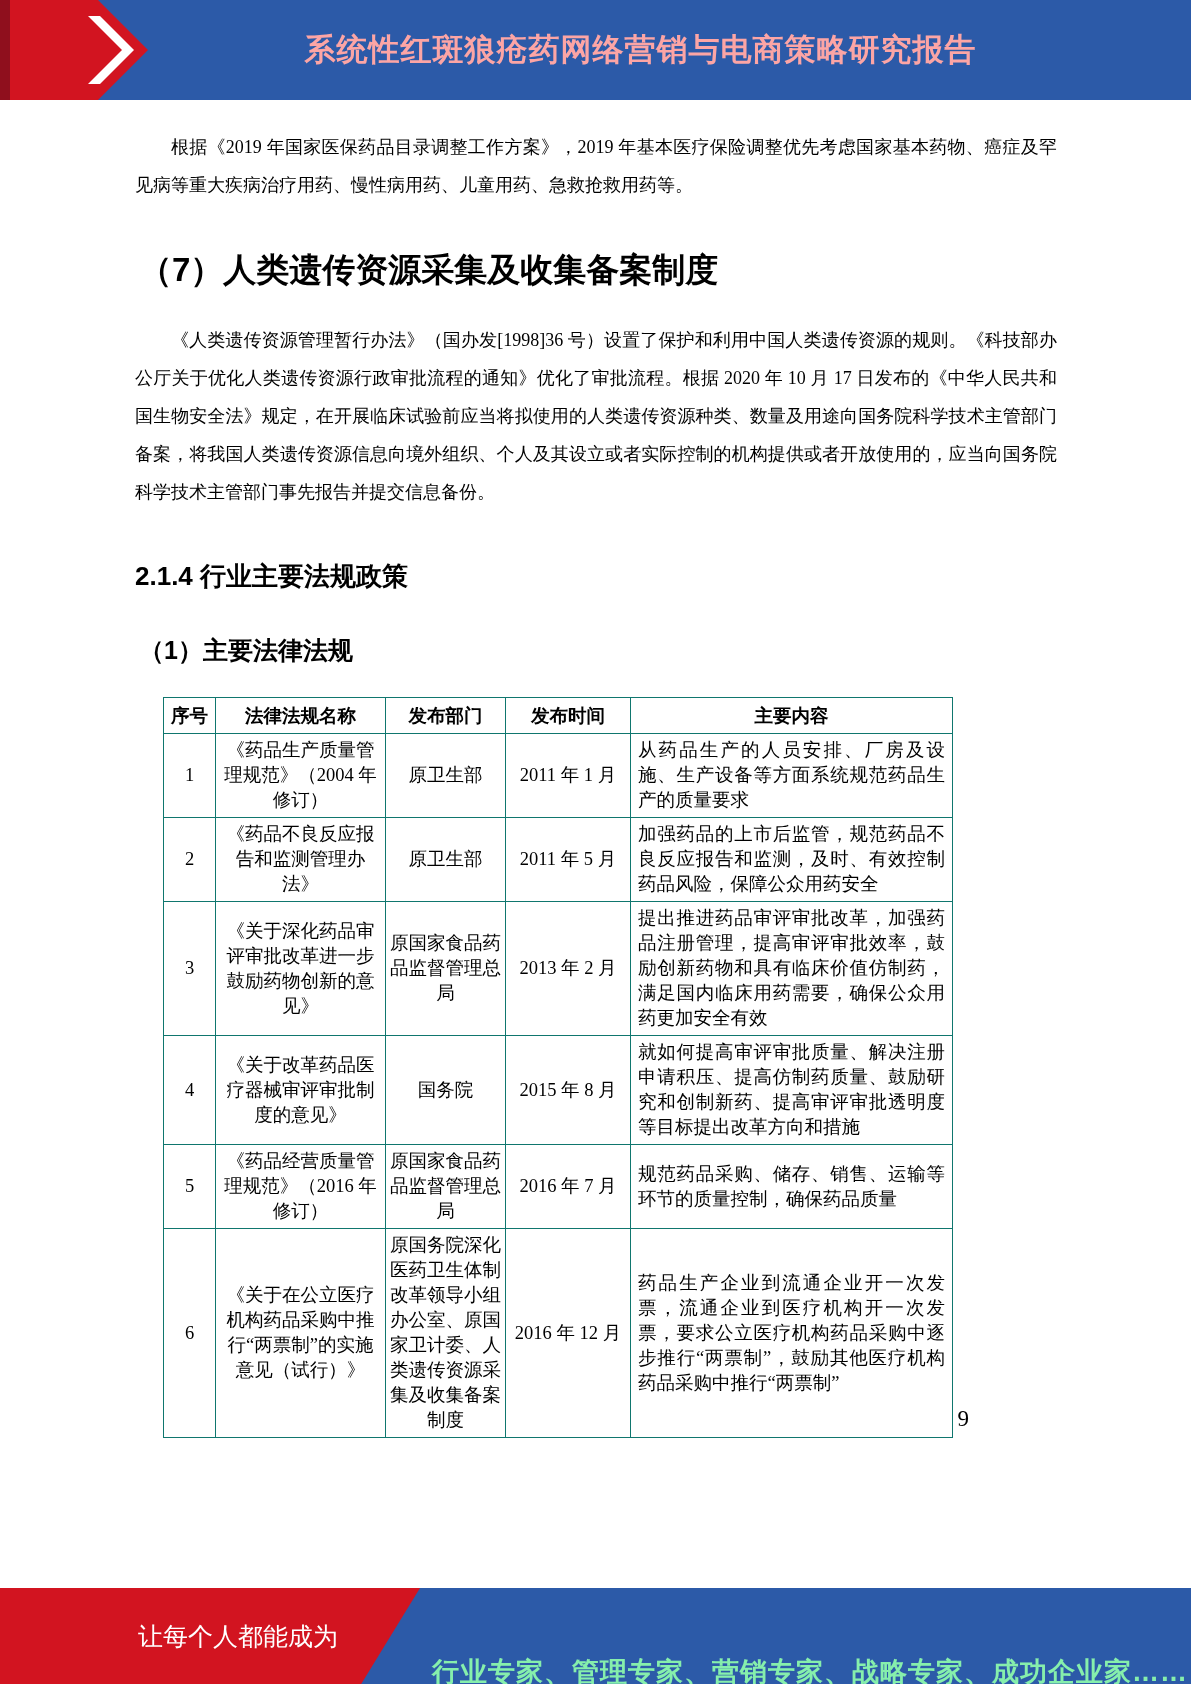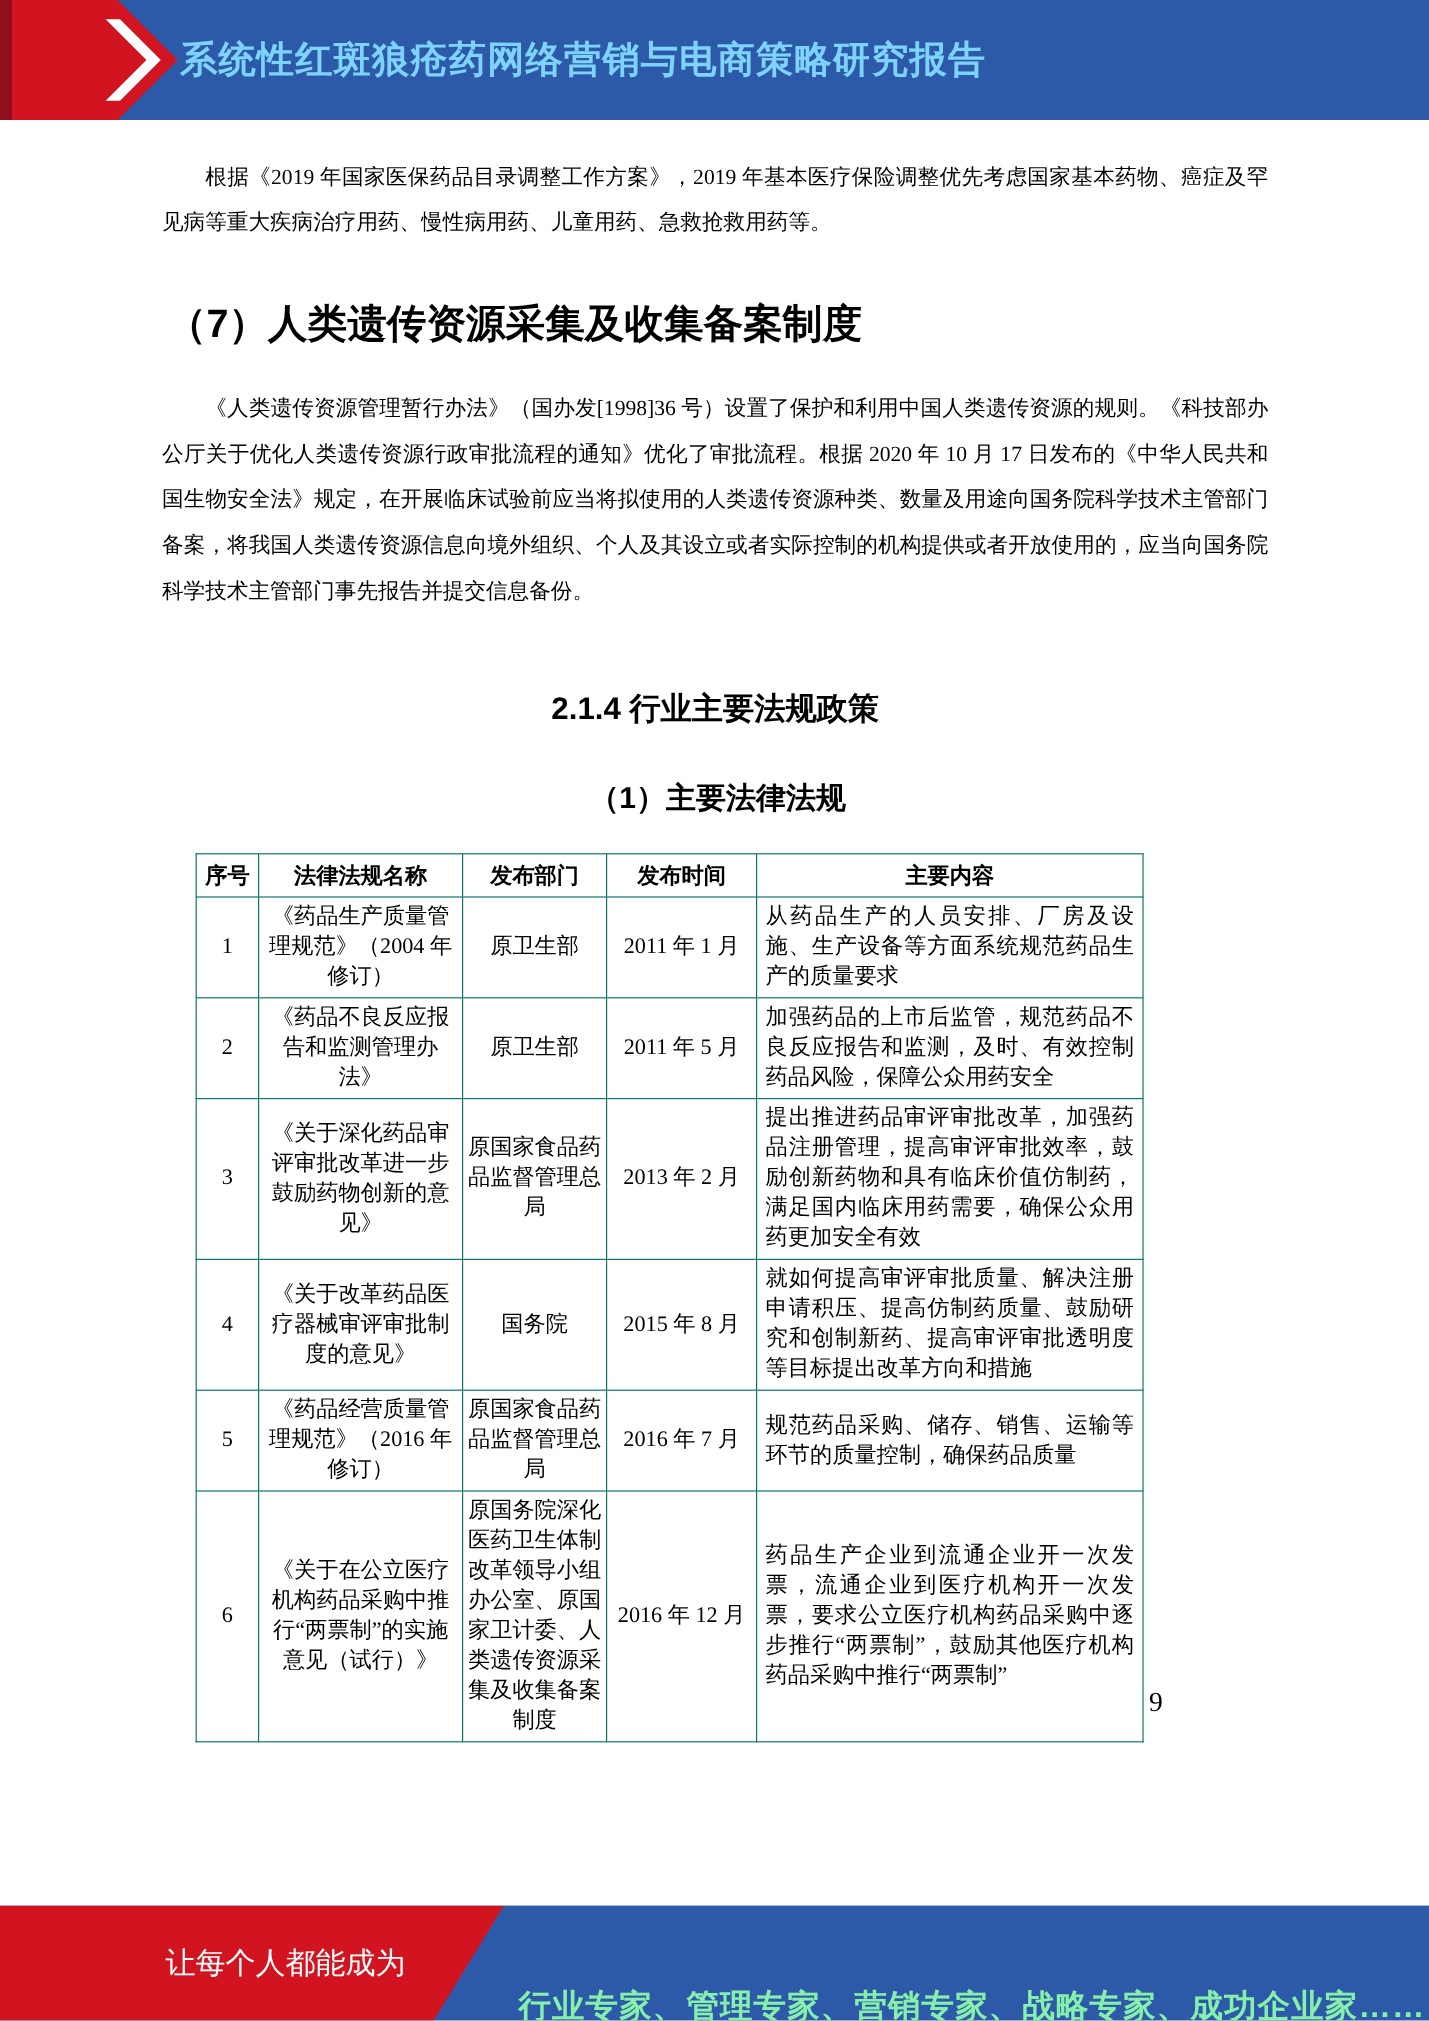--- a/index.html
+++ b/index.html
@@ -26,22 +26,22 @@
     position: absolute;
     left: 0; top: 0;
     width: 150px; height: 100px;
     display: block;
   }
   .banner-title {
     position: absolute;
     left: 150px; right: 60px;
     top: 0; height: 112px;
     line-height: 100px;
-    text-align: left;
-    color: #7dd3fc;
+    text-align: center;
+    color: #fca5a5;
     font-family: "Liberation Sans", "DejaVu Sans", sans-serif;
     font-weight: bold;
     font-size: 31px;
     letter-spacing: 1px;
     white-space: nowrap;
   }
 
   
   .doc-body {
     position: absolute;
@@ -56,32 +56,30 @@
     text-align: justify;
     text-indent: 2em;
   }
   .h-sub {
     margin: 44px 0 0 4px;
     font-family: "Liberation Sans", "DejaVu Sans", sans-serif;
     font-weight: bold;
     font-size: 33px;
   }
   .h-num {
-    margin-top: 62px;
+    margin-top: 48px;
     font-family: "Liberation Sans", "DejaVu Sans", sans-serif;
     font-weight: bold;
     font-size: 26px;
-    text-align: center;
   }
   .h-laws {
     margin: 40px 0 0 4px;
     font-family: "Liberation Sans", "DejaVu Sans", sans-serif;
     font-weight: bold;
     font-size: 25px;
-    text-align: center;
   }
 
   
   table.reg-table {
     margin: 30px 0 0 28px;
     width: 789px;
     border-collapse: collapse;
     table-layout: fixed;
   }
   .reg-table th, .reg-table td {

